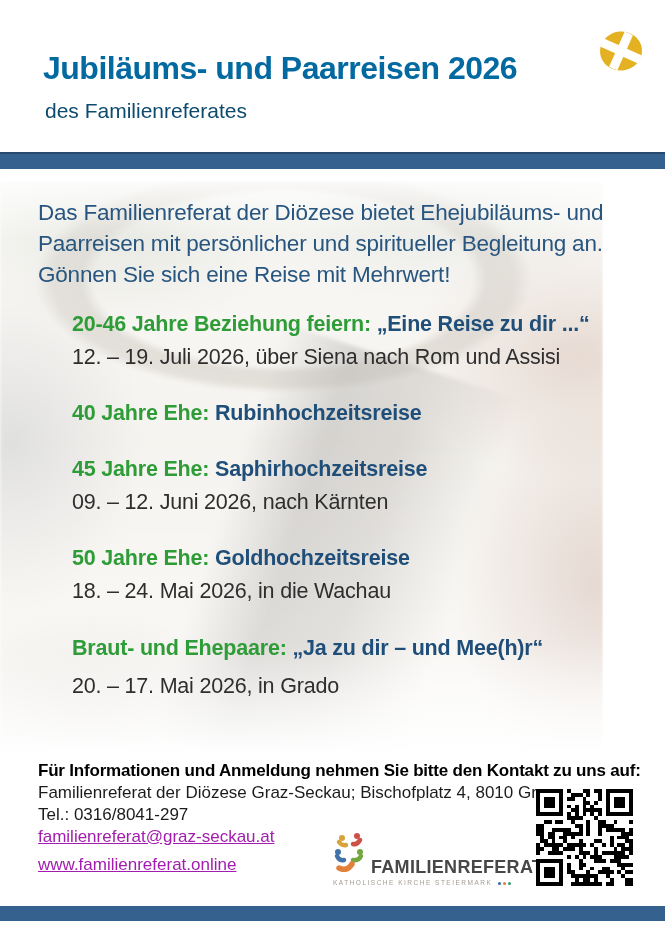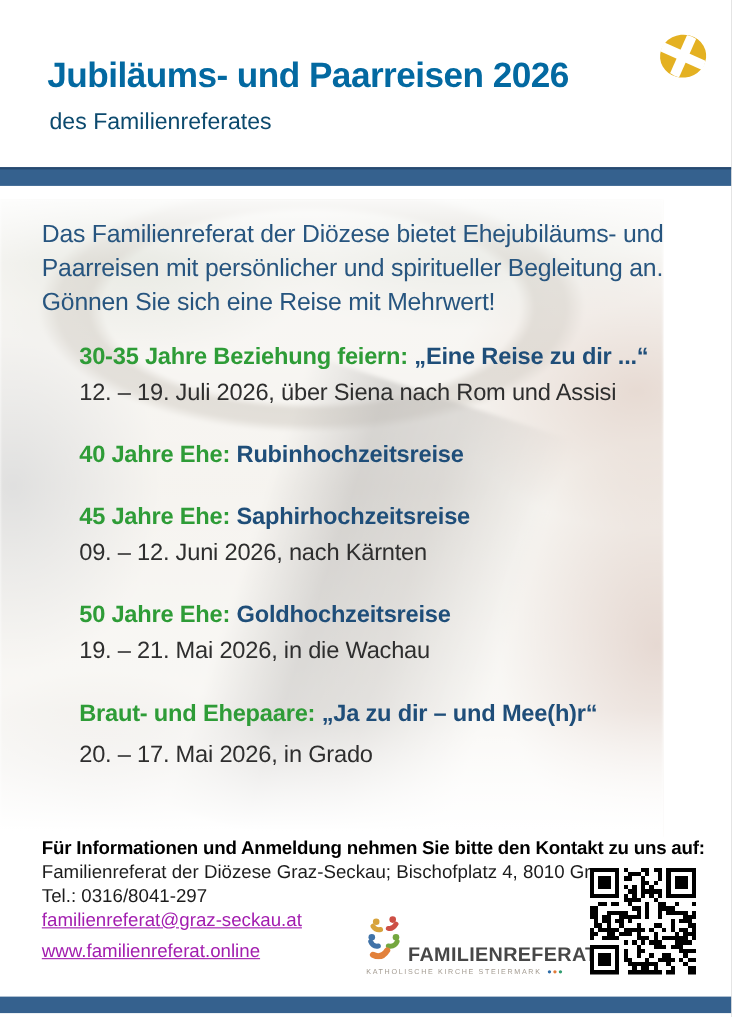--- a/index.html
+++ b/index.html
@@ -100,33 +100,33 @@
 
     <div class="content-inner">
       <div class="intro">
         <div>Das Familienreferat der Diözese bietet Ehejubiläums- und</div>
         <div>Paarreisen mit persönlicher und spiritueller Begleitung an.</div>
         <div>Gönnen Sie sich eine Reise mit Mehrwert!</div>
       </div>
 
       <div class="trips">
         <div class="trip">
-          <div class="trip-heading"><span class="trip-label">30-35 Jahre Beziehung feiern:</span> <span class="trip-title">„Eine Reise zu dir ...“</span></div>
+          <div class="trip-heading"><span class="trip-label">20-46 Jahre Beziehung feiern:</span> <span class="trip-title">„Eine Reise zu dir ...“</span></div>
           <div class="trip-date">12. – 19. Juli 2026, über Siena nach Rom und Assisi</div>
         </div>
         <div class="trip">
           <div class="trip-heading"><span class="trip-label">40 Jahre Ehe:</span> <span class="trip-title">Rubinhochzeitsreise</span></div>
         </div>
         <div class="trip">
           <div class="trip-heading"><span class="trip-label">45 Jahre Ehe:</span> <span class="trip-title">Saphirhochzeitsreise</span></div>
           <div class="trip-date">09. – 12. Juni 2026, nach Kärnten</div>
         </div>
         <div class="trip">
           <div class="trip-heading"><span class="trip-label">50 Jahre Ehe:</span> <span class="trip-title">Goldhochzeitsreise</span></div>
-          <div class="trip-date">19. – 21. Mai 2026, in die Wachau</div>
+          <div class="trip-date">18. – 24. Mai 2026, in die Wachau</div>
         </div>
         <div class="trip last">
           <div class="trip-heading"><span class="trip-label">Braut- und Ehepaare:</span> <span class="trip-title">„Ja zu dir – und Mee(h)r“</span></div>
           <div class="trip-date">20. – 17. Mai 2026, in Grado</div>
         </div>
       </div>
     </div>
   </div>
 
   <div class="contact">

